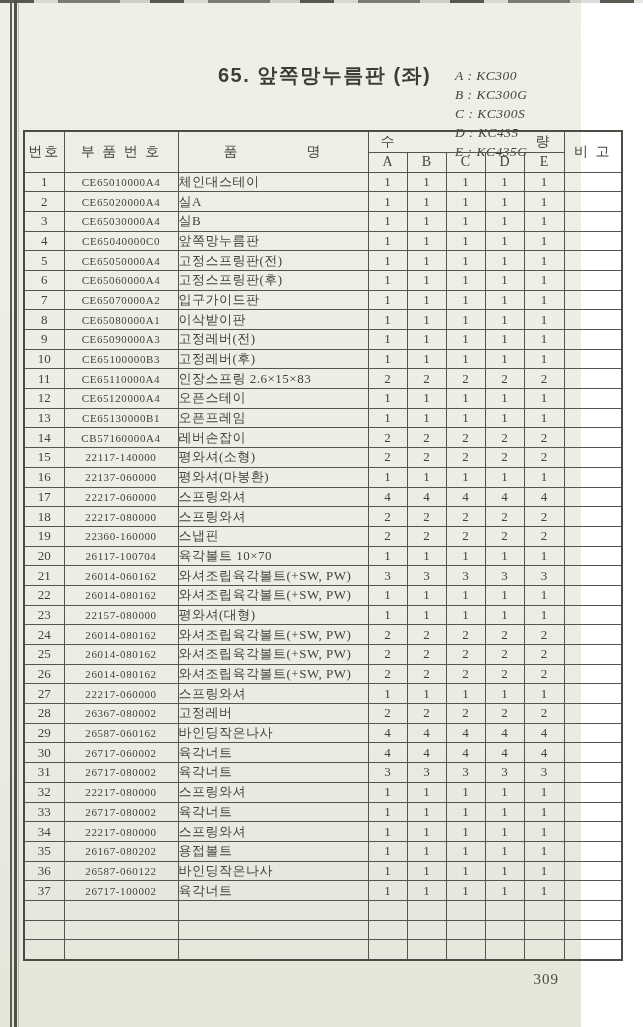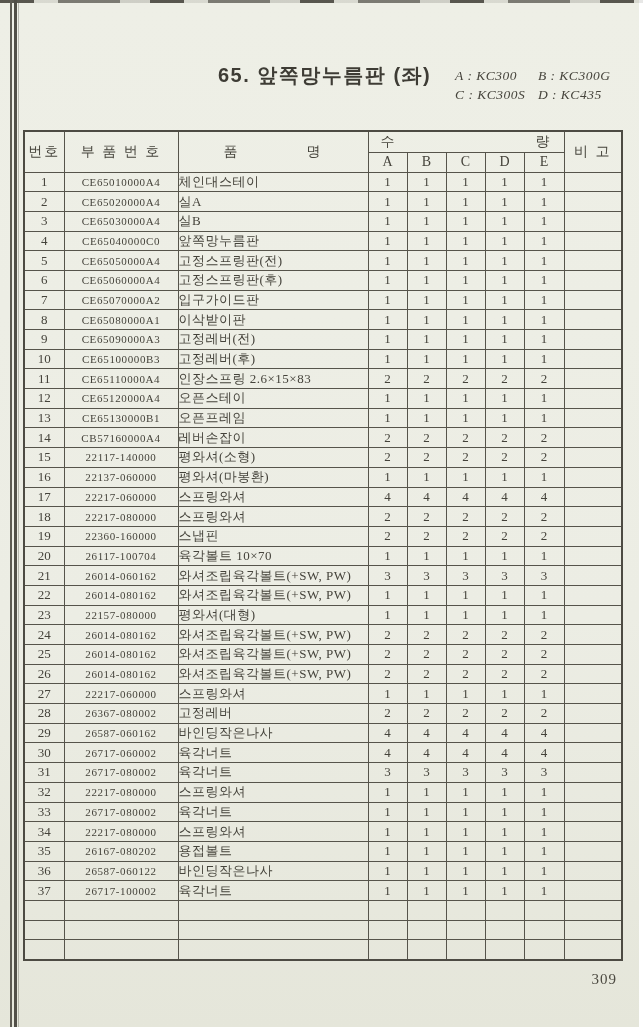--- a/index.html
+++ b/index.html
@@ -4,21 +4,21 @@
 <style>
   :root{
     --page-bg:#ecede4;
     --border:#56544b;
     --ink:#45433b;
   }
   *{box-sizing:border-box;}
   html,body{margin:0;padding:0;}
   body{width:643px;height:1027px;overflow:hidden;
        font-family:"Liberation Serif","DejaVu Serif",serif;color:var(--ink);}
-  .page{position:relative;width:639px;height:1027px;
+  .page{position:relative;width:581px;height:1027px;
         background:linear-gradient(180deg,#eeefe6 0%,var(--page-bg) 60%,#e5e6da 100%);}
   
   .top-edge{position:absolute;left:0;top:0;width:643px;height:3px;
     background:repeating-linear-gradient(90deg,
       rgba(62,60,52,.85) 0 34px, rgba(62,60,52,.12) 34px 58px,
       rgba(62,60,52,.65) 58px 120px, rgba(62,60,52,.18) 120px 150px);}
   .spine{position:absolute;left:0;top:0;width:22px;height:1027px;}
   .spine .l1{position:absolute;left:10px;top:0;bottom:0;width:2px;background:#5d5b52;}
   .spine .l2{position:absolute;left:14px;top:0;bottom:0;width:3px;background:#514f47;}
   .spine .l3{position:absolute;left:18px;top:0;bottom:0;width:1px;background:rgba(90,88,78,.35);}
@@ -66,20 +66,24 @@
   <h1 class="page-title">65. 앞쪽망누름판 (좌)</h1>
 
   <div class="legend">
     <div class="legend-line">
       <span class="la">A : KC300</span>
       <span class="lb">B : KC300G</span>
     </div>
     <div class="legend-line">
       <span class="la">C : KC300S</span>
       <span class="lb">D : KC435</span>
+    </div>
+    <div class="legend-line">
+      <span class="la">E : KC435G</span>
+      <span class="lb"></span>
     </div>
   </div>
 
   <table class="parts">
     <colgroup>
       <col style="width:40px">
         <col style="width:114px">
         <col style="width:190px">
       <col style="width:39px">
         <col style="width:39px">

